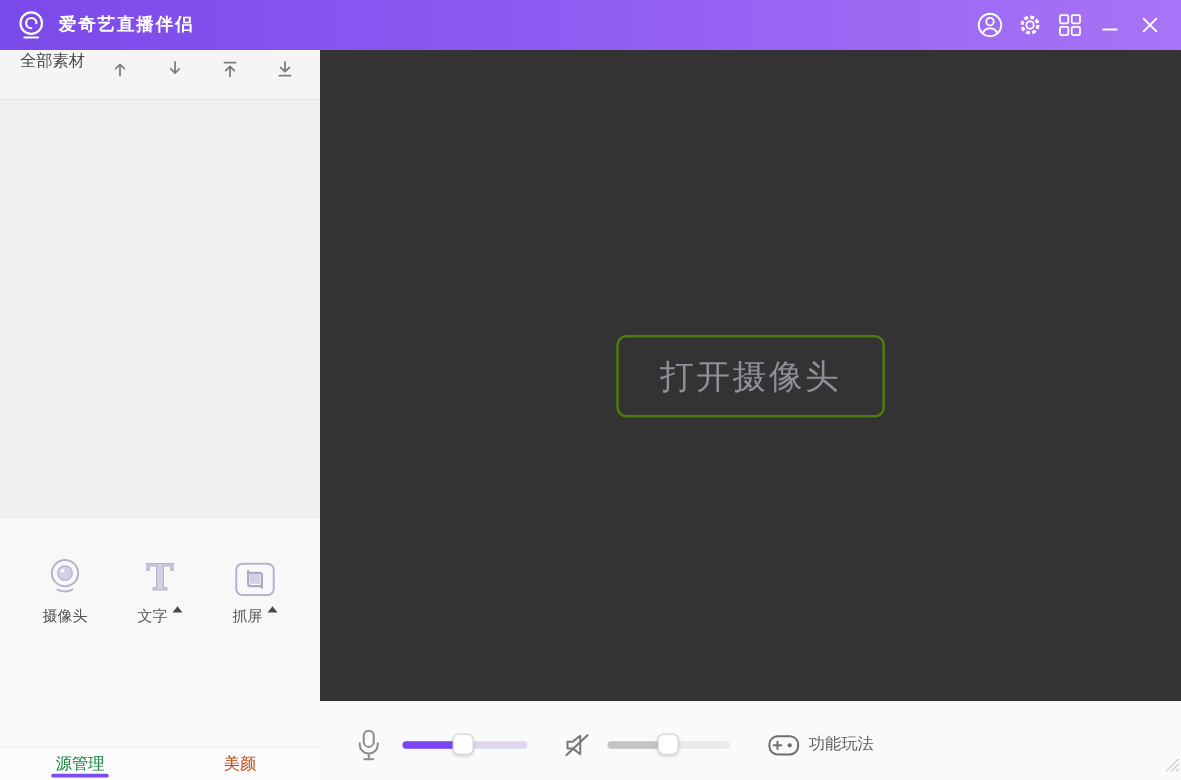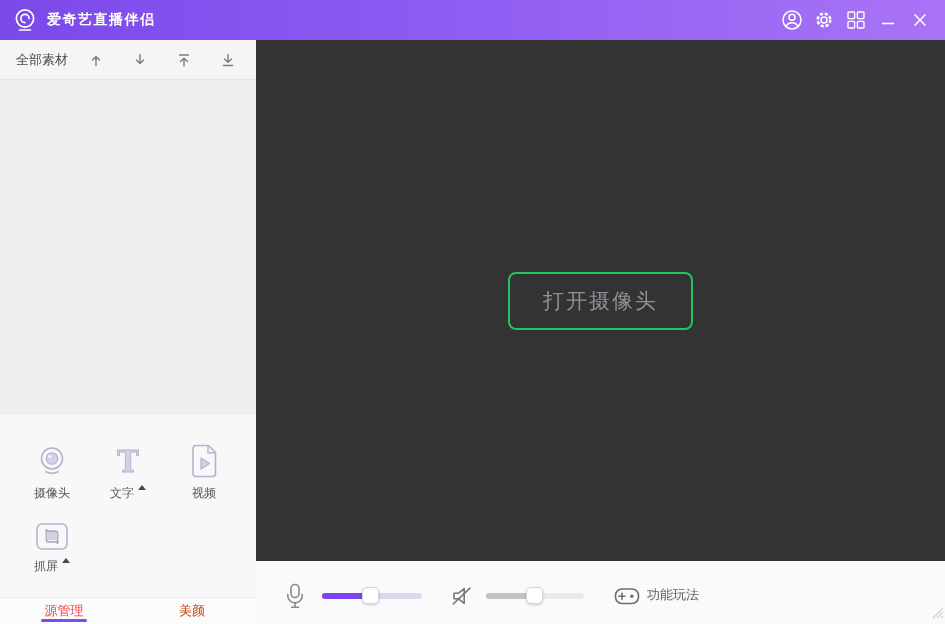--- a/index.html
+++ b/index.html
@@ -11,44 +11,44 @@
   .logo { width:26px; height:26px; margin-right:9px; flex:none; }
   .app-title { color:#fff; font-size:14px; font-weight:bold; letter-spacing:1.5px; flex:1; }
   .tb-btn { width:30px; height:30px; display:flex; align-items:center; justify-content:center;
     margin-left:2px; cursor:pointer; border-radius:4px; }
 
   
   .workspace { display:flex; height:584px; }
 
   
   .sidebar { width:256px; flex:none; display:flex; flex-direction:column; background:#f8f8f8; }
-  .sb-header { height:40px; flex:none; background:#f5f5f5; display:flex; align-items:center;
+  .sb-header { height:40px; flex:none; background:#f5f5f5; display:flex; 
     padding:0 12px 0 16px; border-bottom:1px solid #e4e4e4;gap:12px; }
   .sb-title { font-size:13px; color:#4a4a4a; flex:1; }
   .sort-btn { width:32px; height:30px; display:flex; align-items:center; justify-content:center; cursor:pointer; }
   .sb-list { height:335px; flex:none; background:#efefef; }
   .sb-sources { flex:1; padding:24px 14px 0; }
   .src-grid { display:grid; grid-template-columns:repeat(3,76px); row-gap:10px; }
   .src-item { display:flex; flex-direction:column; align-items:center; cursor:pointer; }
   .src-icon { height:40px; display:flex; align-items:flex-end; justify-content:center; }
   .src-label { font-size:12px; color:#545454; margin-top:6px; display:flex; }
   .tri-up { width:0; height:0; margin-left:4px; border-left:4px solid transparent;
     border-right:4px solid transparent; border-bottom:5px solid #4a4a4a; }
   .sb-tabs { height:27px; flex:none; display:flex; background:#fbfbfb; border-top:1px solid #ececec; }
   .sb-tab { flex:1; display:flex; align-items:center; justify-content:center;
     font-size:13px; color:#c2410c; position:relative; cursor:pointer; }
-  .sb-tab.active { color:#ef4444; }
+  .sb-tab.active { color:#15803d; }
   .sb-tab.active::after { content:""; position:absolute; bottom:2px; left:50%; transform:translateX(-50%);
     width:46px; height:3px; border-radius:2px; background:#7b4cf0; }
 
   
   .main { flex:1; display:flex; flex-direction:column; }
   .preview { height:521px; flex:none; background:#333333; display:flex; align-items:center; justify-content:center; }
-  .open-cam { padding:13px 33px; font-size:21px; letter-spacing:2px; color:#8f8f99;
-    background:transparent; border:2px solid #22c55e; border-radius:8px; cursor:pointer;
+  .open-cam { padding:13px 33px; font-size:27px; letter-spacing:2px; color:#8f8f99;
+    background:transparent; border:2px solid #4d7c0f; border-radius:8px; cursor:pointer;
     font-family:"Liberation Sans",sans-serif; }
 
   
   .bottombar { flex:1; background:#fafafa; display:flex; align-items:center;
     padding:6px 16px 0 28px; position:relative; }
   .bb-icon { display:flex; align-items:center; justify-content:center; cursor:pointer; flex:none; }
   .slider { height:6px; border-radius:3px; position:relative; cursor:pointer; flex:none; }
   .slider.mic { width:100px; margin-left:16px; background:#ded7ee; }
   .slider.speaker { width:98px; margin-left:12px; background:#e9e9ee; }
   .slider-fill { height:100%; border-radius:3px; }
@@ -161,32 +161,20 @@
               <text x="17" y="27" text-anchor="middle" font-family="DejaVu Serif,serif" font-size="29" font-weight="bold" fill="#d5cfe5" stroke="#b8b1cd" stroke-width="0.9">T</text>
             </svg>
           </span>
           <span class="src-label">
             <span>文字</span>
             <span class="tri-up"></span>
           </span>
         </div>
         <div class="src-item">
           <span class="src-icon">
-            <svg width="32" height="36" viewBox="0 0 32 36">
-              <path d="M8 2.5 h12.5 l7 7 v21 a3 3 0 0 1 -3 3 h-16.5 a3 3 0 0 1 -3 -3 v-25 a3 3 0 0 1 3 -3 z" fill="none" stroke="#b8b1cd" stroke-width="1.6"></path>
-              <path d="M20 2.5 v7.2 h7.5" fill="none" stroke="#b8b1cd" stroke-width="1.4"></path>
-              <path d="M13 15 L21.5 20.5 L13 26 Z" fill="#d5cfe5" stroke="#b8b1cd" stroke-width="1.2" stroke-linejoin="round"></path>
-            </svg>
-          </span>
-          <span class="src-label">
-            <span>视频</span>
-          </span>
-        </div>
-        <div class="src-item">
-          <span class="src-icon">
             <svg width="34" height="31" viewBox="0 0 34 31">
               <rect x="2" y="3" width="30" height="25" rx="5" fill="none" stroke="#b8b1cd" stroke-width="1.6"></rect>
               <rect x="13" y="11" width="8" height="8" fill="#d5cfe5"></rect>
               <path d="M11.5 8 v11 a1.8 1.8 0 0 0 1.8 1.8 h10" fill="none" stroke="#b0a9c6" stroke-width="1.8"></path>
               <path d="M22.5 23 v-11 a1.8 1.8 0 0 0 -1.8 -1.8 h-10" fill="none" stroke="#b0a9c6" stroke-width="1.8"></path>
             </svg>
           </span>
           <span class="src-label">
             <span>抓屏</span>
             <span class="tri-up"></span>

